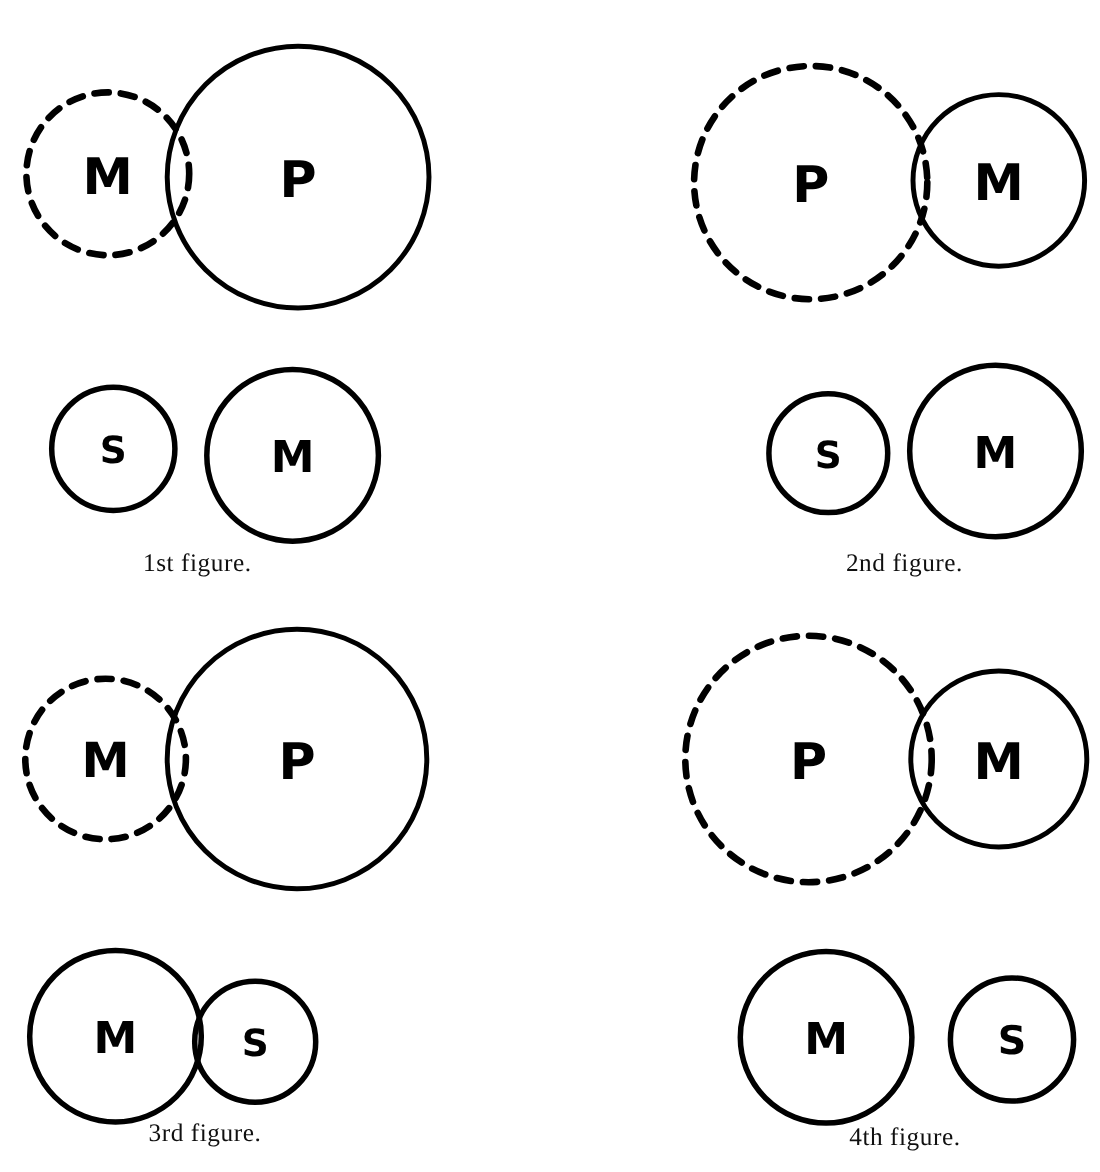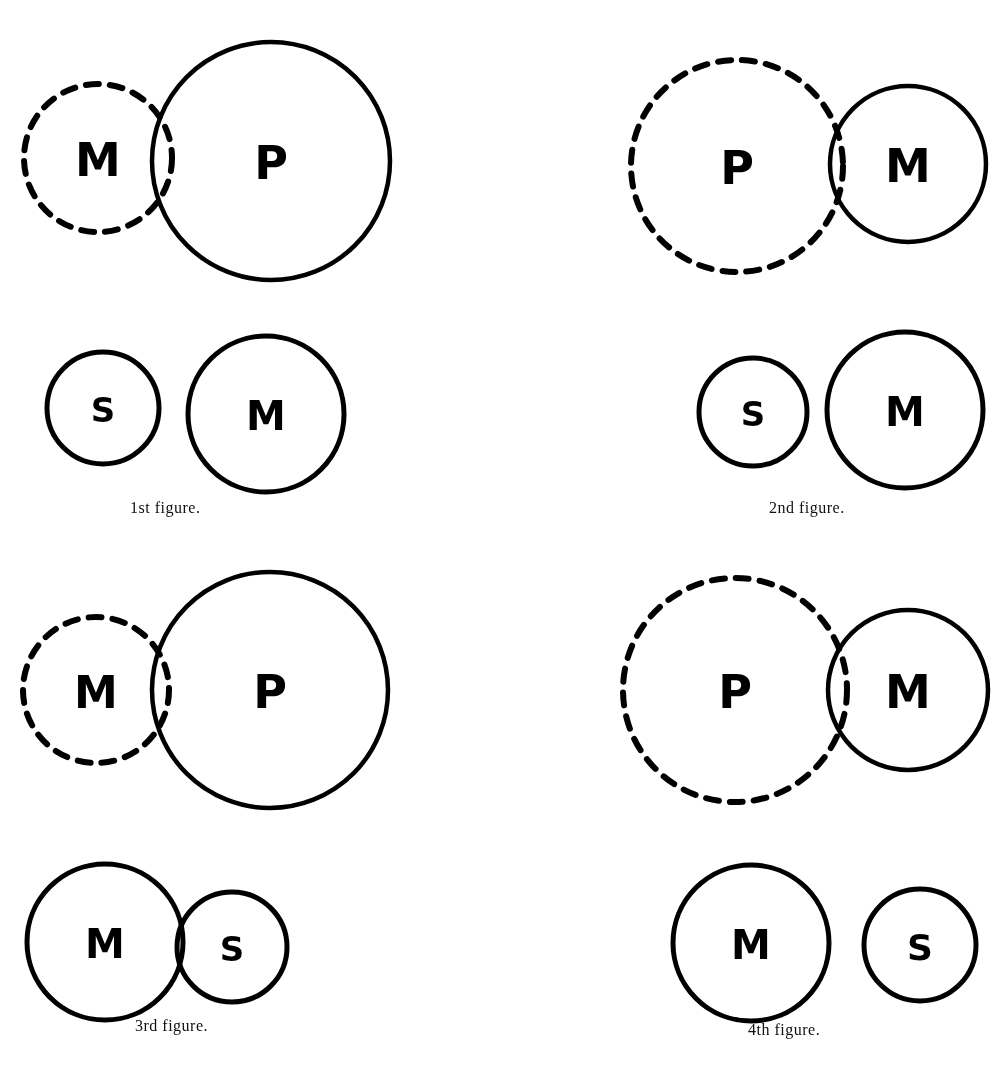--- a/index.html
+++ b/index.html
@@ -16,21 +16,21 @@
     height: 1065px;
     background: #ffffff;
     overflow: hidden;
   }
   .diagram-svg {
     display: block;
   }
   .caption {
     position: absolute;
     font-family: "Liberation Serif", serif;
-    font-size: 16px;
+    font-size: 23px;
     color: #101010;
     letter-spacing: 0.5px;
     white-space: nowrap;
     line-height: 1;
   }
   .circle-label {
     font-family: "DejaVu Sans", sans-serif;
     font-weight: bold;
     fill: #000000;
     text-anchor: middle;
@@ -128,15 +128,15 @@
             <circle cx="920" cy="945" r="56" fill="none" stroke="#000000" stroke-width="5" stroke-linecap="round"></circle>
             <text x="920" y="947" class="circle-label" font-size="36">S</text>
           </g>
         </g>
       </g>
     </svg>
   <div id="captions-layer">
       <div class="caption" style="left: 130px; top: 500px;">1st figure.</div>
       <div class="caption" style="left: 769px; top: 500px;">2nd figure.</div>
       <div class="caption" style="left: 135px; top: 1018px;">3rd figure.</div>
-      <div class="caption" style="left: 748px; top: 1022px;">4th figure.</div>
+      <div class="caption" style="left: 772px; top: 1022px;">4th figure.</div>
     </div>
 </div>
 
 </body></html>

